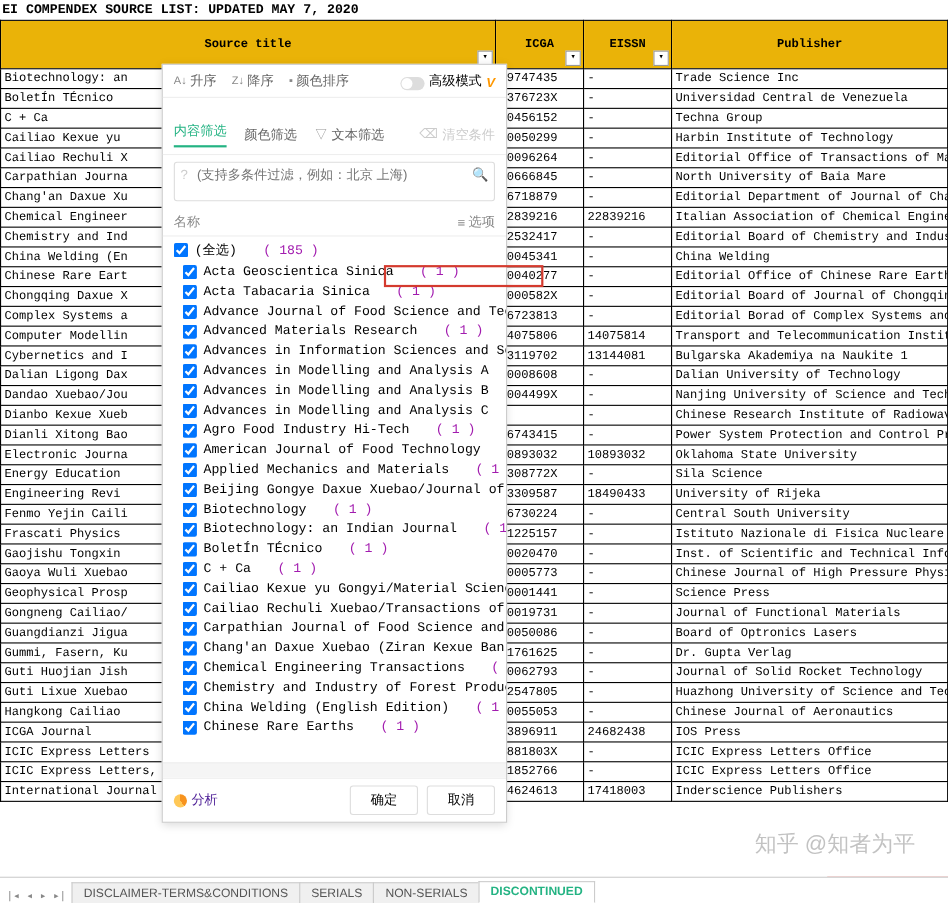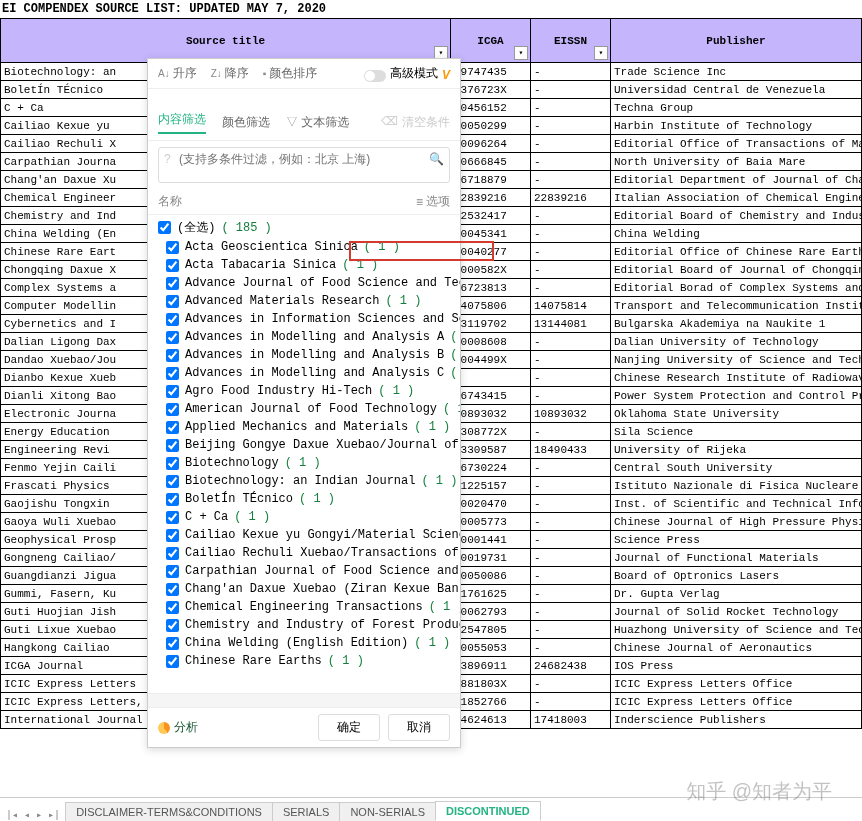--- a/index.html
+++ b/index.html
@@ -29,21 +29,21 @@
   border: 1px solid #000;
   padding: 1px 3px;
   font-size: 11px;
   white-space: nowrap;
   overflow: hidden;
   text-overflow: clip;
   height: 18px;
   font-family: 'Courier New', monospace;
 }
 th {
-  background: #c4b5fd;
+  background: #eab308;
   height: 44px;
   position: relative;
   font-weight: bold;
 }
 .filter-btn {
   position: absolute;
   bottom: 2px;
   right: 2px;
   width: 14px;
   height: 14px;
@@ -142,21 +142,21 @@
   align-items: center;
   padding: 2px 10px 2px 18px;
   gap: 6px;
   white-space: nowrap;
   overflow: hidden;
   font-family: 'Courier New', monospace;
 }
 .fp-item input[type=checkbox] {
   width: 13px; height: 13px;
 }
-.fp-item .cnt { color:#15803d; margin-left:0; }
+.fp-item .cnt { color:#a21caf; margin-left:18px; }
 .red-box {
   position:absolute;
   border: 2px solid #d43a2e;
   pointer-events:none;
 }
 .fp-hscroll {
   height: 14px;
   border-top: 1px solid #eee;
   background:#f5f5f5;
   position:relative;
@@ -164,21 +164,21 @@
 .fp-hscroll::before,.fp-hscroll::after {
   content:'';position:absolute;top:2px;width:10px;height:10px;color:#999;
 }
 .fp-bottom {
   display:flex;
   align-items:center;
   padding: 6px 10px;
   gap: 8px;
   border-top:1px solid #eee;
 }
-.fp-analyze { display:flex; align-items:center; gap:4px; color:#14532d; }
+.fp-analyze { display:flex; align-items:center; gap:4px; color:#4c1d95; }
 .fp-analyze .pie { width:12px;height:12px;border-radius:50%;background:conic-gradient(#f7931e 0 40%, #ffc857 40% 100%); }
 .fp-bottom .spacer { flex:1; }
 .fp-btn {
   border:1px solid #ddd;
   background:#fff;
   padding: 4px 18px;
   border-radius:3px;
   cursor:pointer;
   font-size:12px;
 }
@@ -216,21 +216,21 @@
 }
 .sheet-tab.active {
   background:#fff;
   color:#24b383;
   font-weight:bold;
   border-bottom:1px solid #fff;
 }
 .watermark {
   position:absolute;
   right: 30px;
-  bottom: 16px;
+  bottom: 40px;
   font-size: 20px;
   color: rgba(120,120,120,0.45);
   font-family: 'Microsoft YaHei', sans-serif;
   pointer-events:none;
 }
 </style>
 </head>
 <body>
 
 <div class="title-bar">EI COMPENDEX SOURCE LIST: UPDATED MAY 7, 2020</div>

